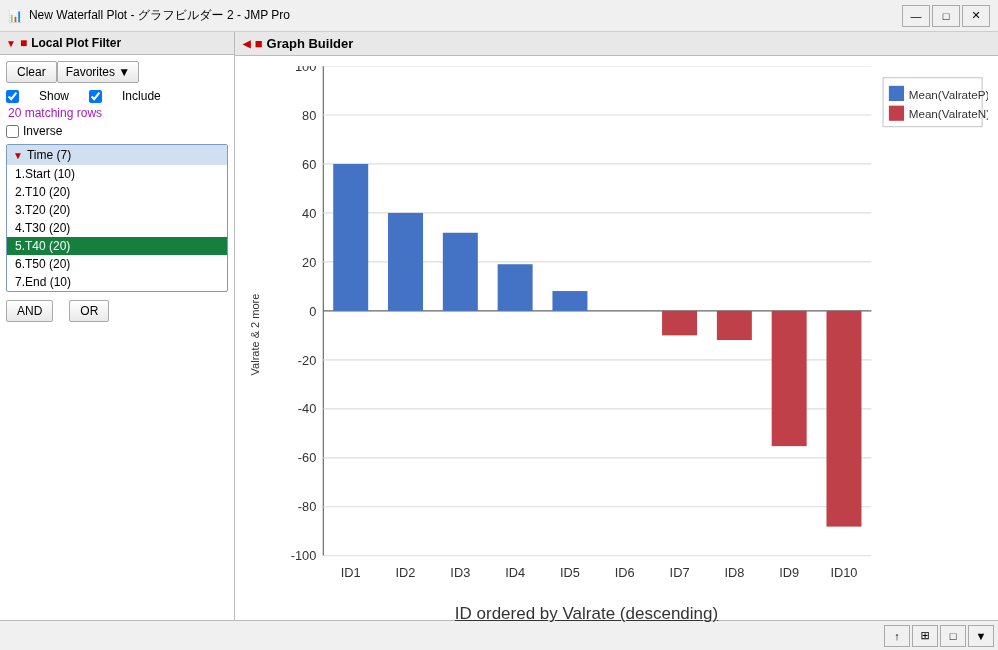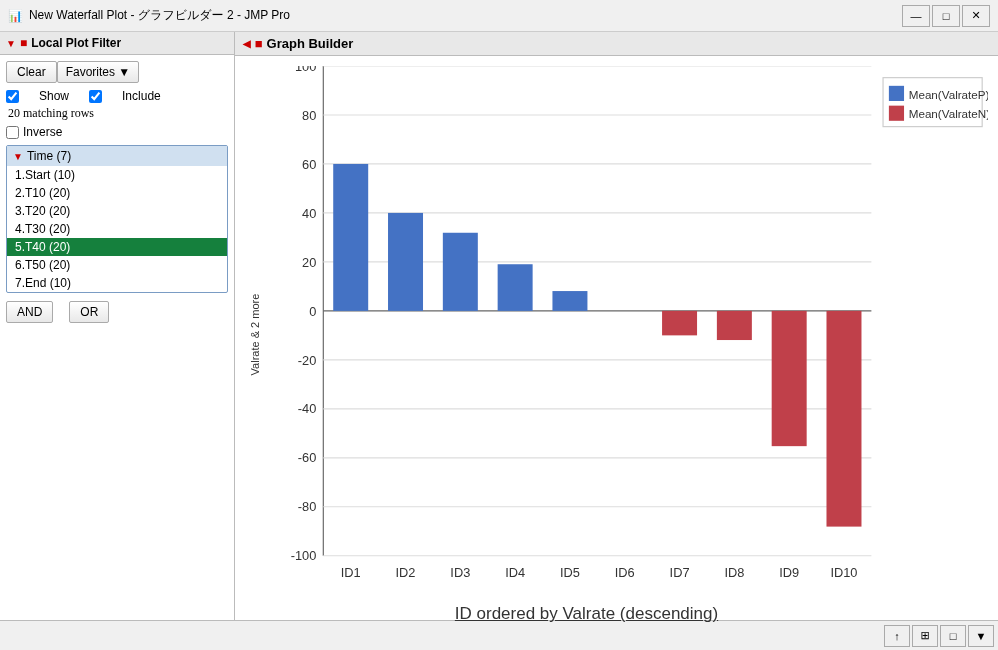--- a/index.html
+++ b/index.html
@@ -67,21 +67,21 @@
       background: linear-gradient(to bottom, #fff, #e8e8e8);
       padding: 3px 8px;
       cursor: pointer;
       font-size: 12px;
       border-radius: 2px;
       display: flex; align-items: center; gap: 3px;
     }
 
     .checkbox-row { display: flex; align-items: center; gap: 20px; margin-bottom: 3px; }
     .checkbox-row input[type=checkbox] { width: 13px; height: 13px; }
-    .matching-rows { color: #000000; margin-bottom: 4px; padding-left: 2px; font-family: Liberation Serif, serif; }
+    .matching-rows { color: #a21caf; margin-bottom: 4px; padding-left: 2px; }
     .inverse-row { display: flex; align-items: center; gap: 4px; margin-bottom: 6px; }
 
     .filter-list {
       border: 1px solid #7a9cc4;
       border-radius: 2px;
       overflow: hidden;
       margin-bottom: 8px;
     }
     .filter-list-header {
       background: #d0e0f0;

